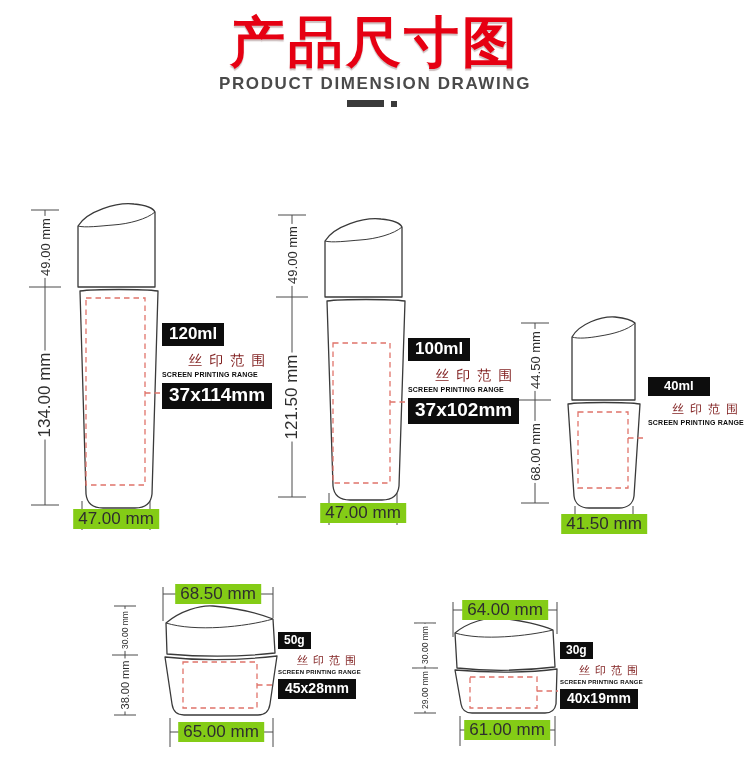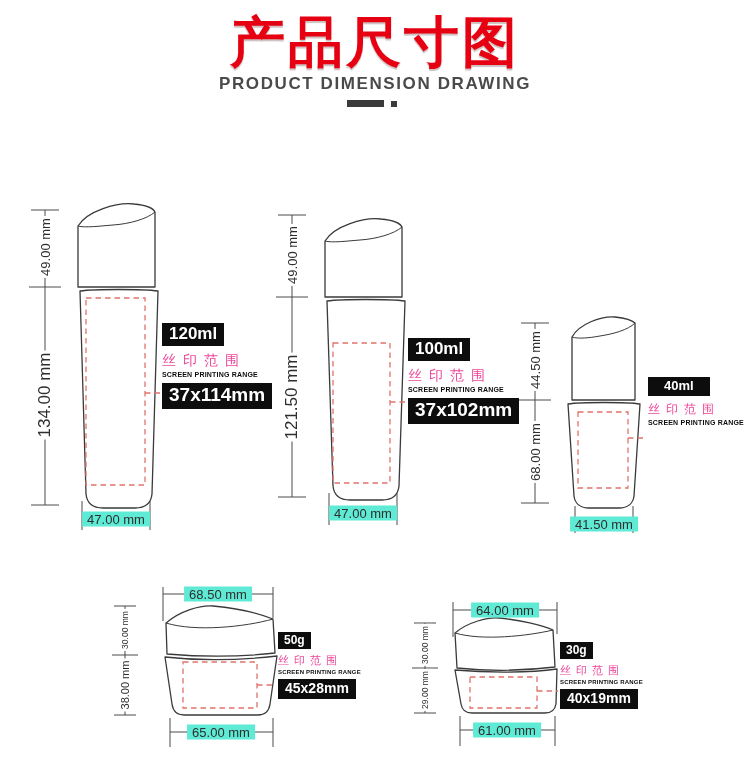--- a/index.html
+++ b/index.html
@@ -36,32 +36,32 @@
   
   .vdim{
     position:absolute;white-space:nowrap;background:#fff;padding:3px 2px;
     color:#2e2e2e;font-size:13px;
     transform:translate(-50%,-50%) rotate(-90deg);
   }
   .vdim.lg{font-size:17px;}
   .vdim.md{font-size:11px;}
   .vdim.sm{font-size:8.5px;}
   .hdim{
-    position:absolute;white-space:nowrap;background:#5eead4;padding:0 5px;
-    color:#2e2e2e;font-size:13px;
+    position:absolute;white-space:nowrap;background:#84cc16;padding:0 5px;
+    color:#2e2e2e;font-size:17px;
     transform:translate(-50%,-50%);
   }
 
   
   .label-block{position:absolute;}
   .vol-box{
     display:inline-block;background:#0d0d0d;color:#fff;font-weight:bold;
     padding:1px 7px 2px;font-size:17px;line-height:1.2;
   }
-  .silk{margin-top:6px;font-size:14px;letter-spacing:7px;color:#ec4899;white-space:nowrap;}
+  .silk{margin-top:6px;font-size:14px;letter-spacing:7px;color:#7f1d1d;white-space:nowrap;text-align:right;}
   .silk-en{font-size:7px;font-weight:bold;letter-spacing:0.2px;color:#0d0d0d;white-space:nowrap;margin-top:1px;}
   .print-box{
     display:inline-block;background:#0d0d0d;color:#fff;font-weight:bold;
     padding:1px 7px 2px;font-size:19px;line-height:1.2;margin-top:5px;white-space:nowrap;
   }
   .label-block.md .vol-box{font-size:13px;padding:1px 16px 2px;}
   .label-block.md .silk{font-size:12px;letter-spacing:6px;margin-top:5px;}
   .label-block.md .print-box{font-size:15px;margin-top:4px;}
   .label-block.sm .vol-box{font-size:12px;padding:1px 6px 2px;}
   .label-block.sm .silk{font-size:11px;letter-spacing:5px;margin-top:4px;}

